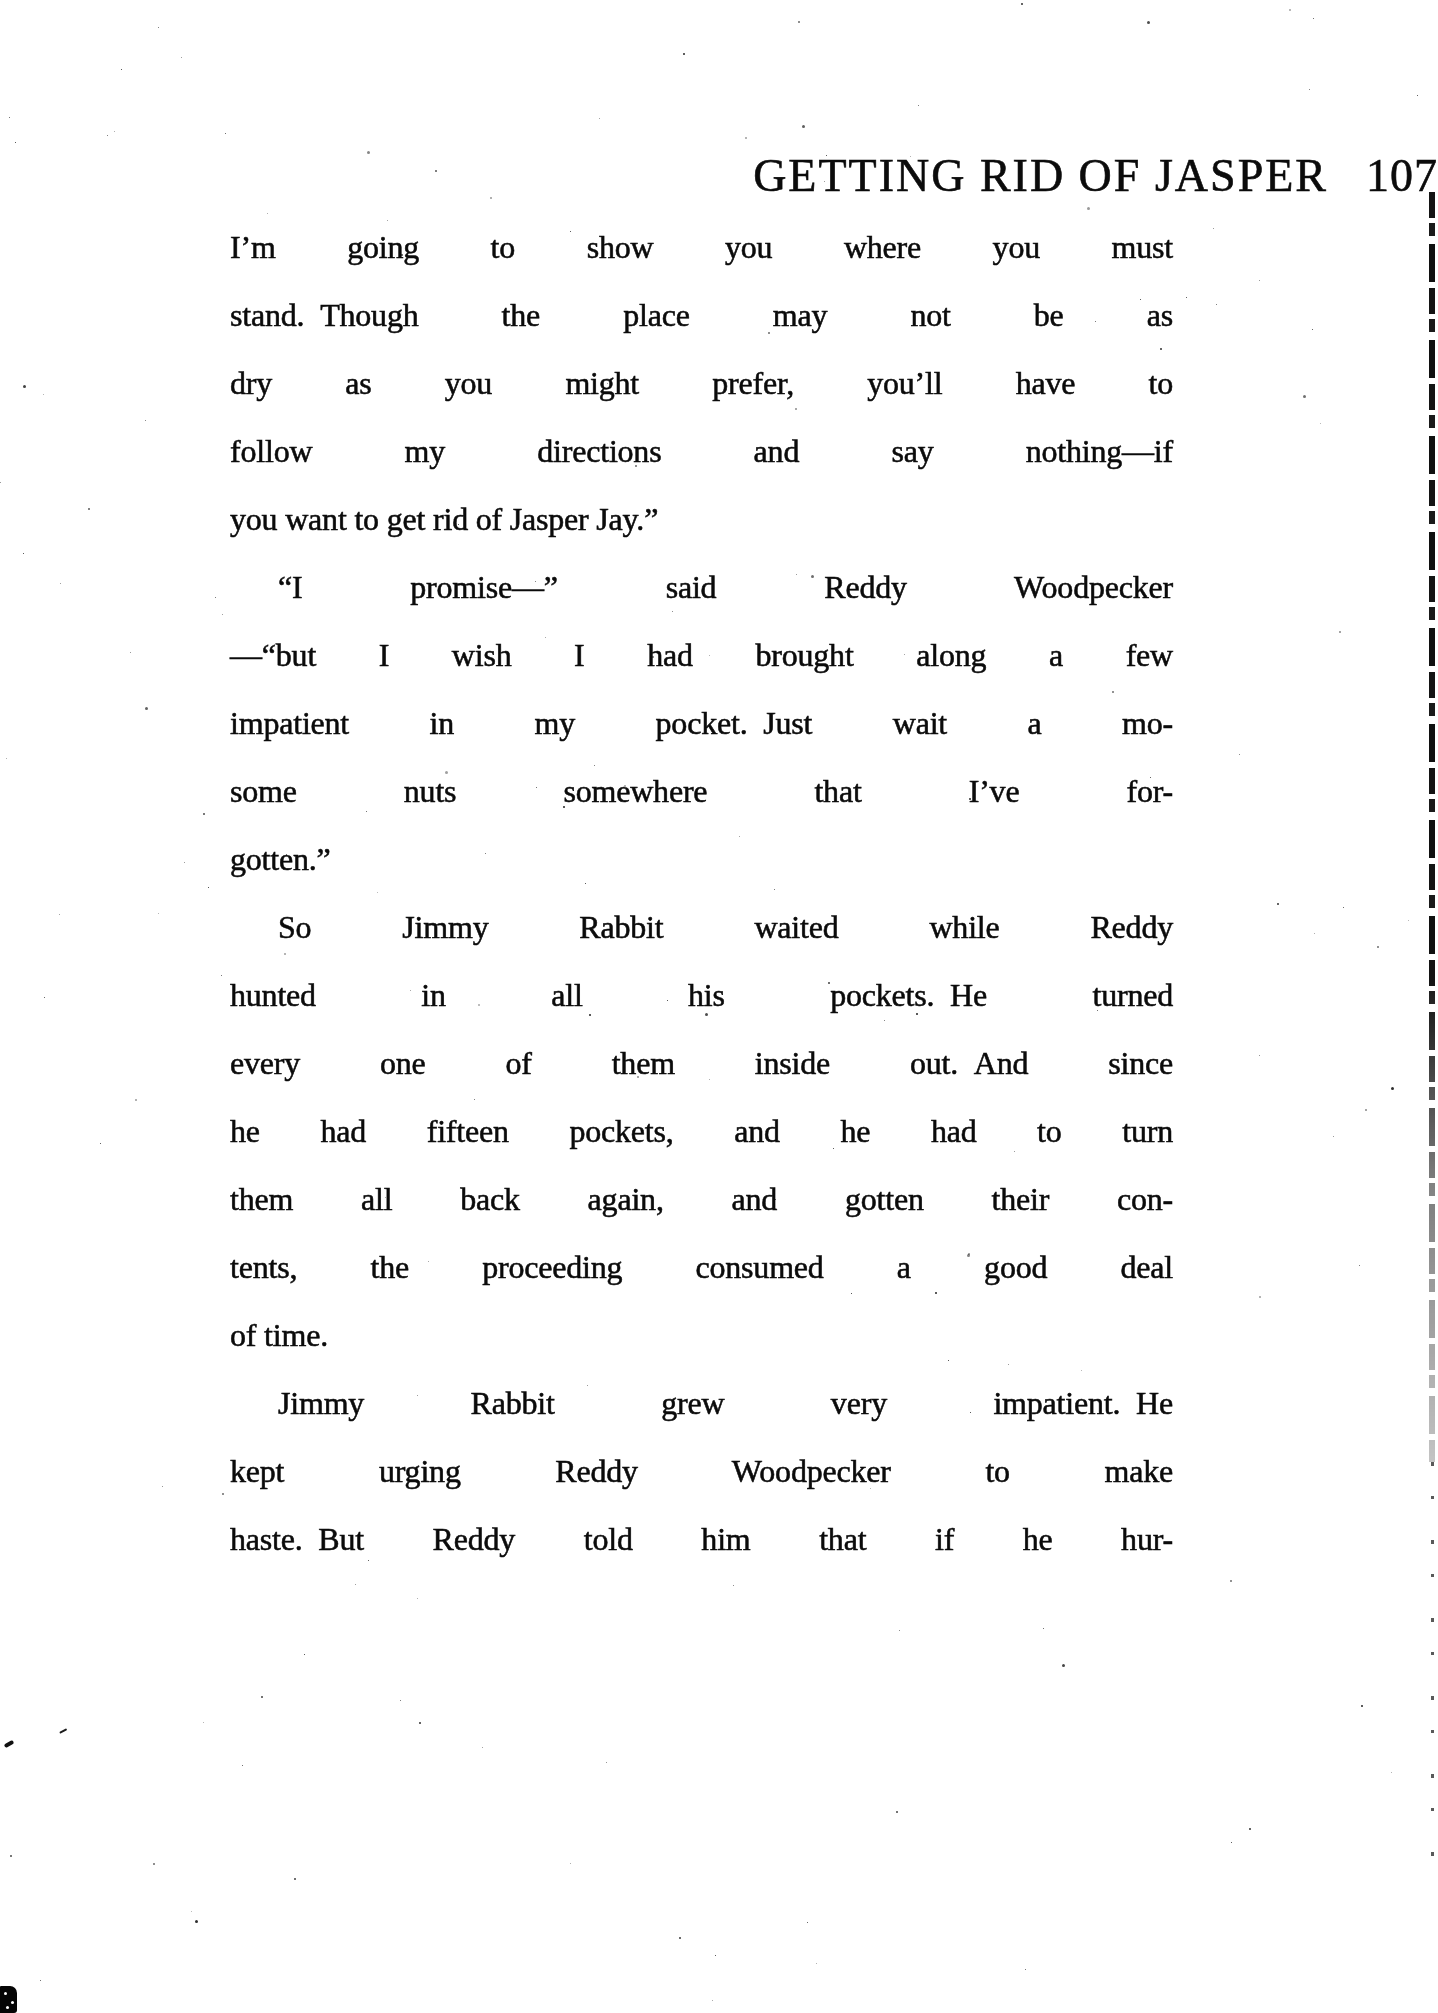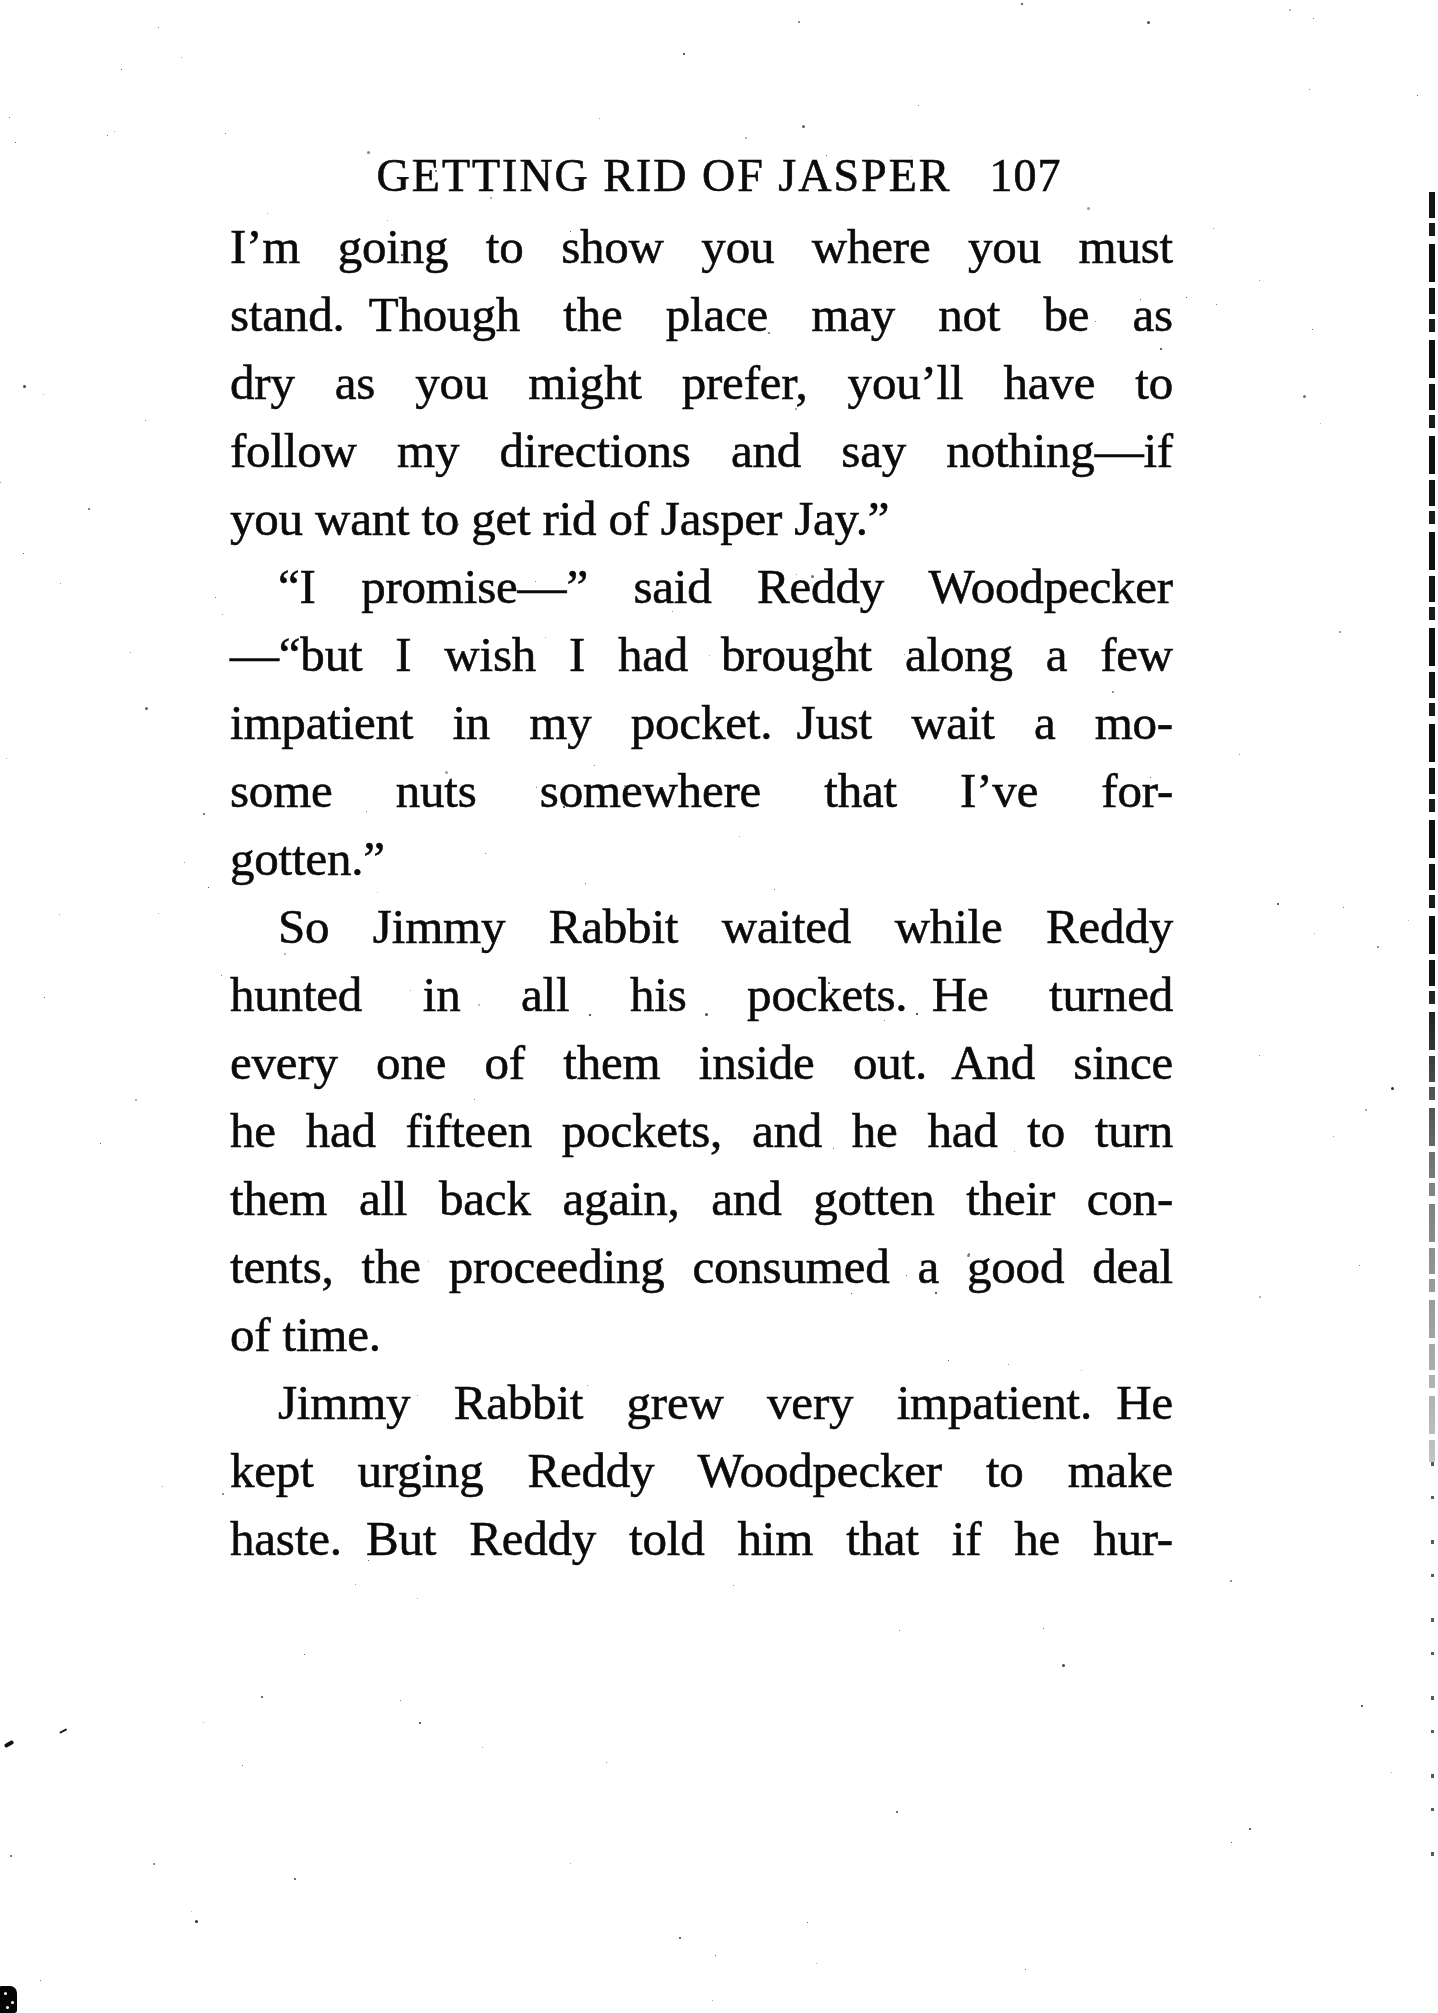--- a/index.html
+++ b/index.html
@@ -7,31 +7,31 @@
     position:relative;
     width:1438px;height:2013px;
     background:#ffffff;
     overflow:hidden;
     font-family:"Liberation Serif","DejaVu Serif",serif;
     color:#0b0b0b;
   }
   
   .running-head{
     position:absolute;top:146px;left:0;width:100%;
-    text-align:center;
+    text-align:right;
     font-size:46px;line-height:60px;
     letter-spacing:2px;
     white-space:nowrap;
     -webkit-text-stroke:0.6px #0b0b0b;
   }
   .pagenum{margin-left:38px;letter-spacing:1px;}
   
   .text-block{
     position:absolute;top:213px;left:230px;width:943px;
-    font-size:49px;line-height:68px;
+    font-size:32px;line-height:68px;
     letter-spacing:-0.2px;
     -webkit-text-stroke:0.55px #0b0b0b;
   }
   .para{margin:0;padding:0;}
   .para.indent .line:first-child{text-indent:48px;}
   .line{
     display:block;
     text-align:justify;
     text-align-last:justify;
     white-space:normal;

